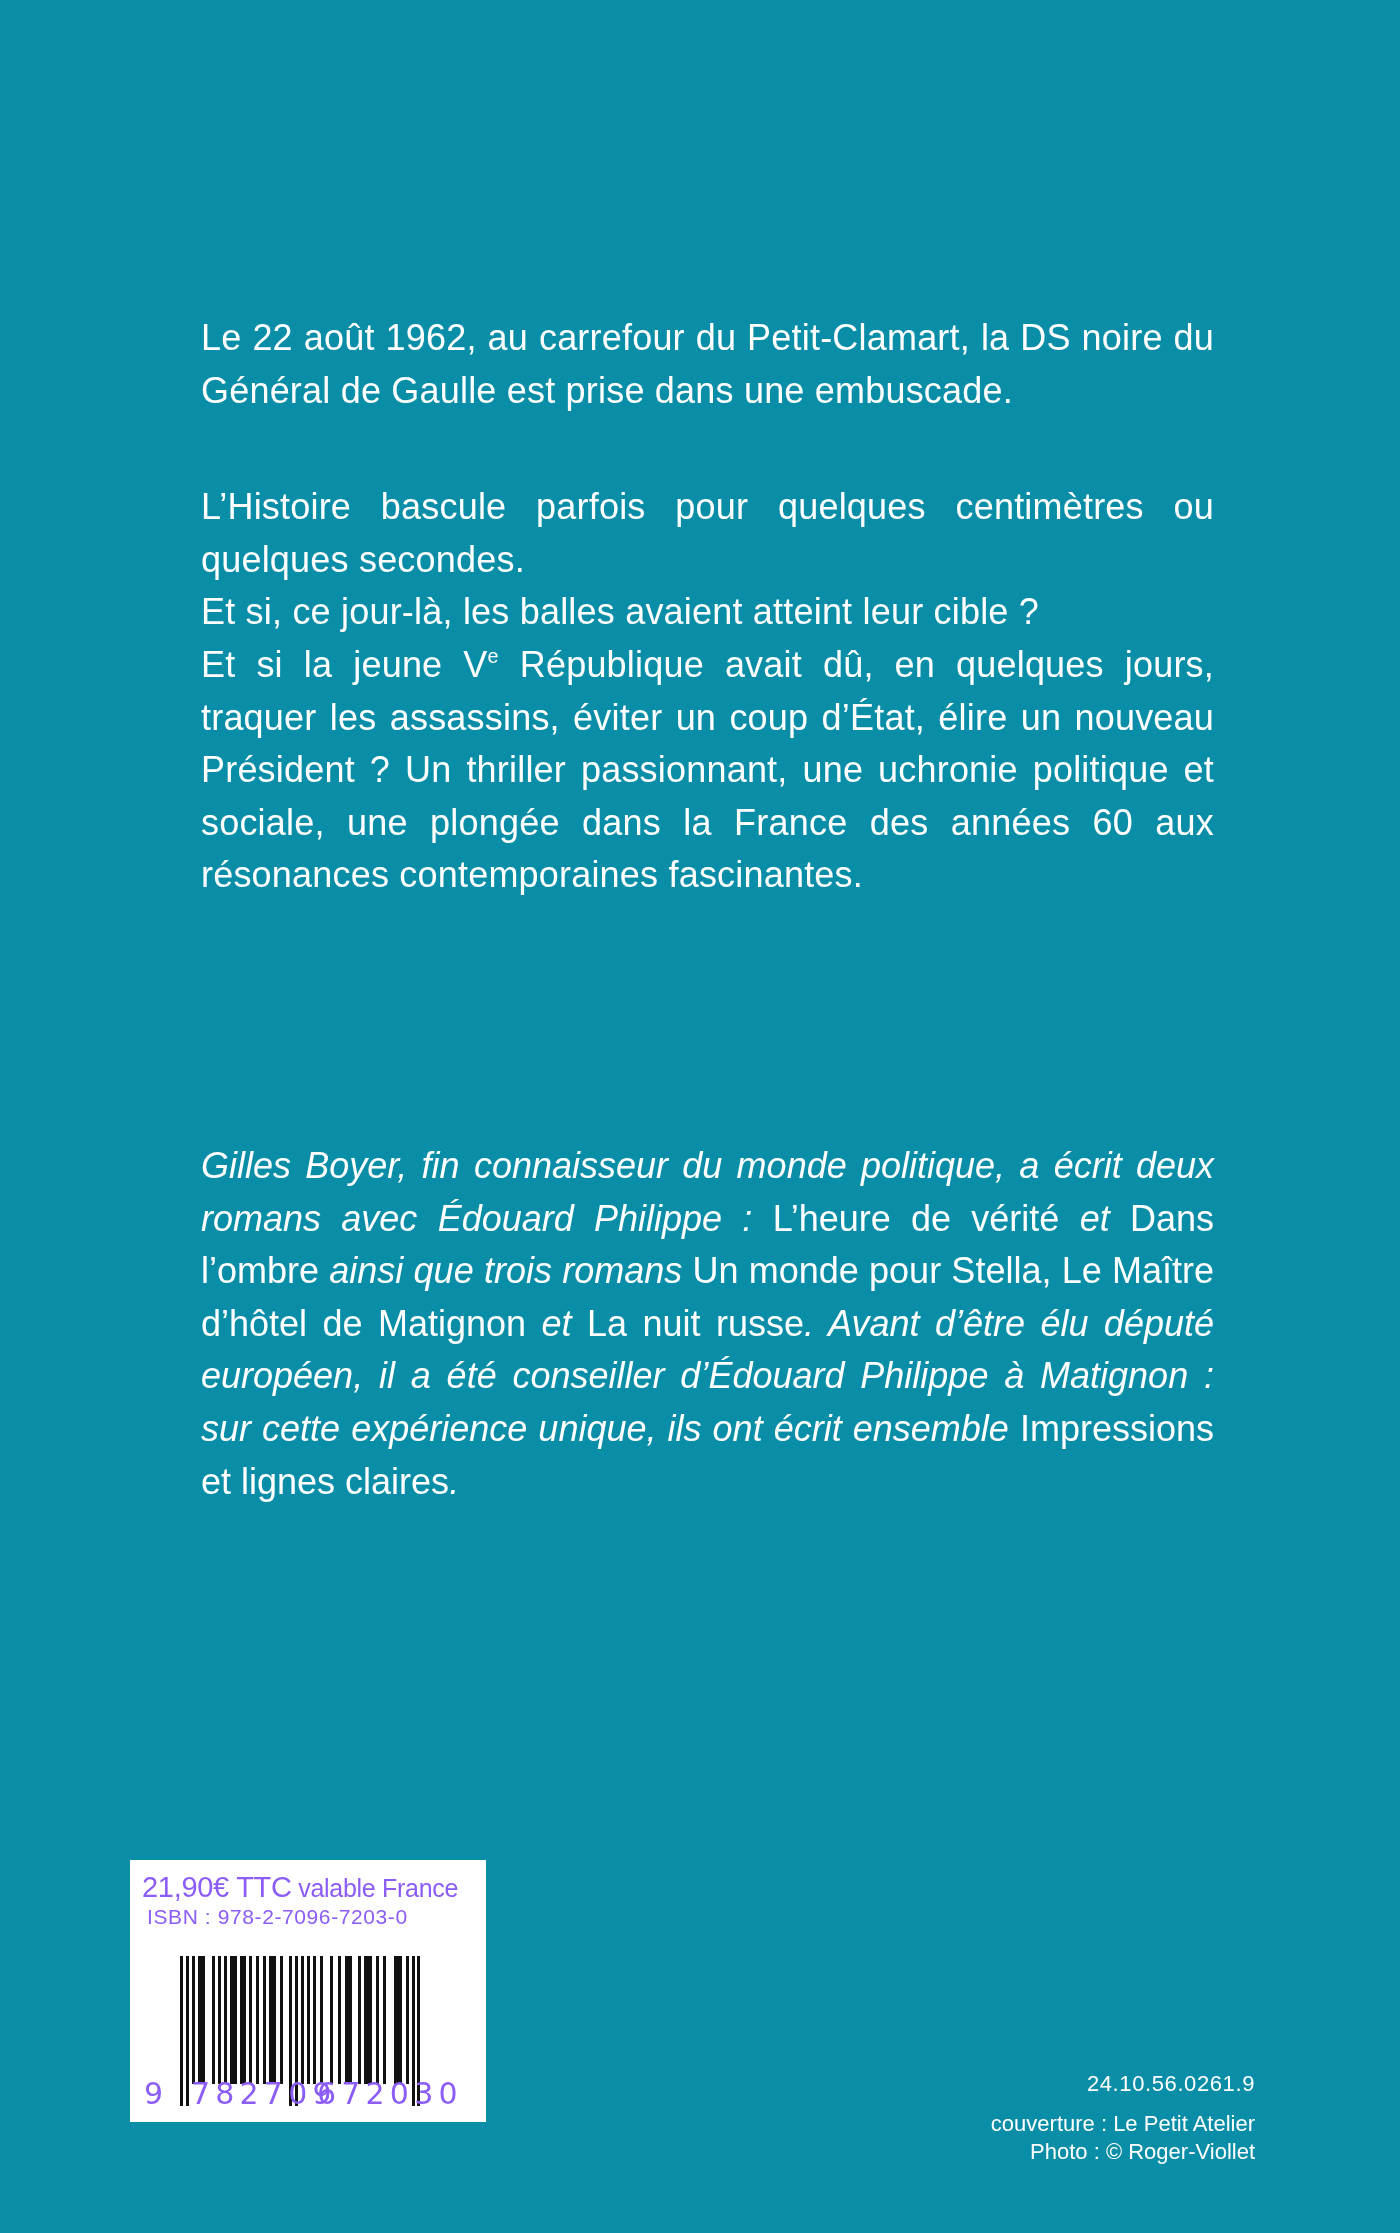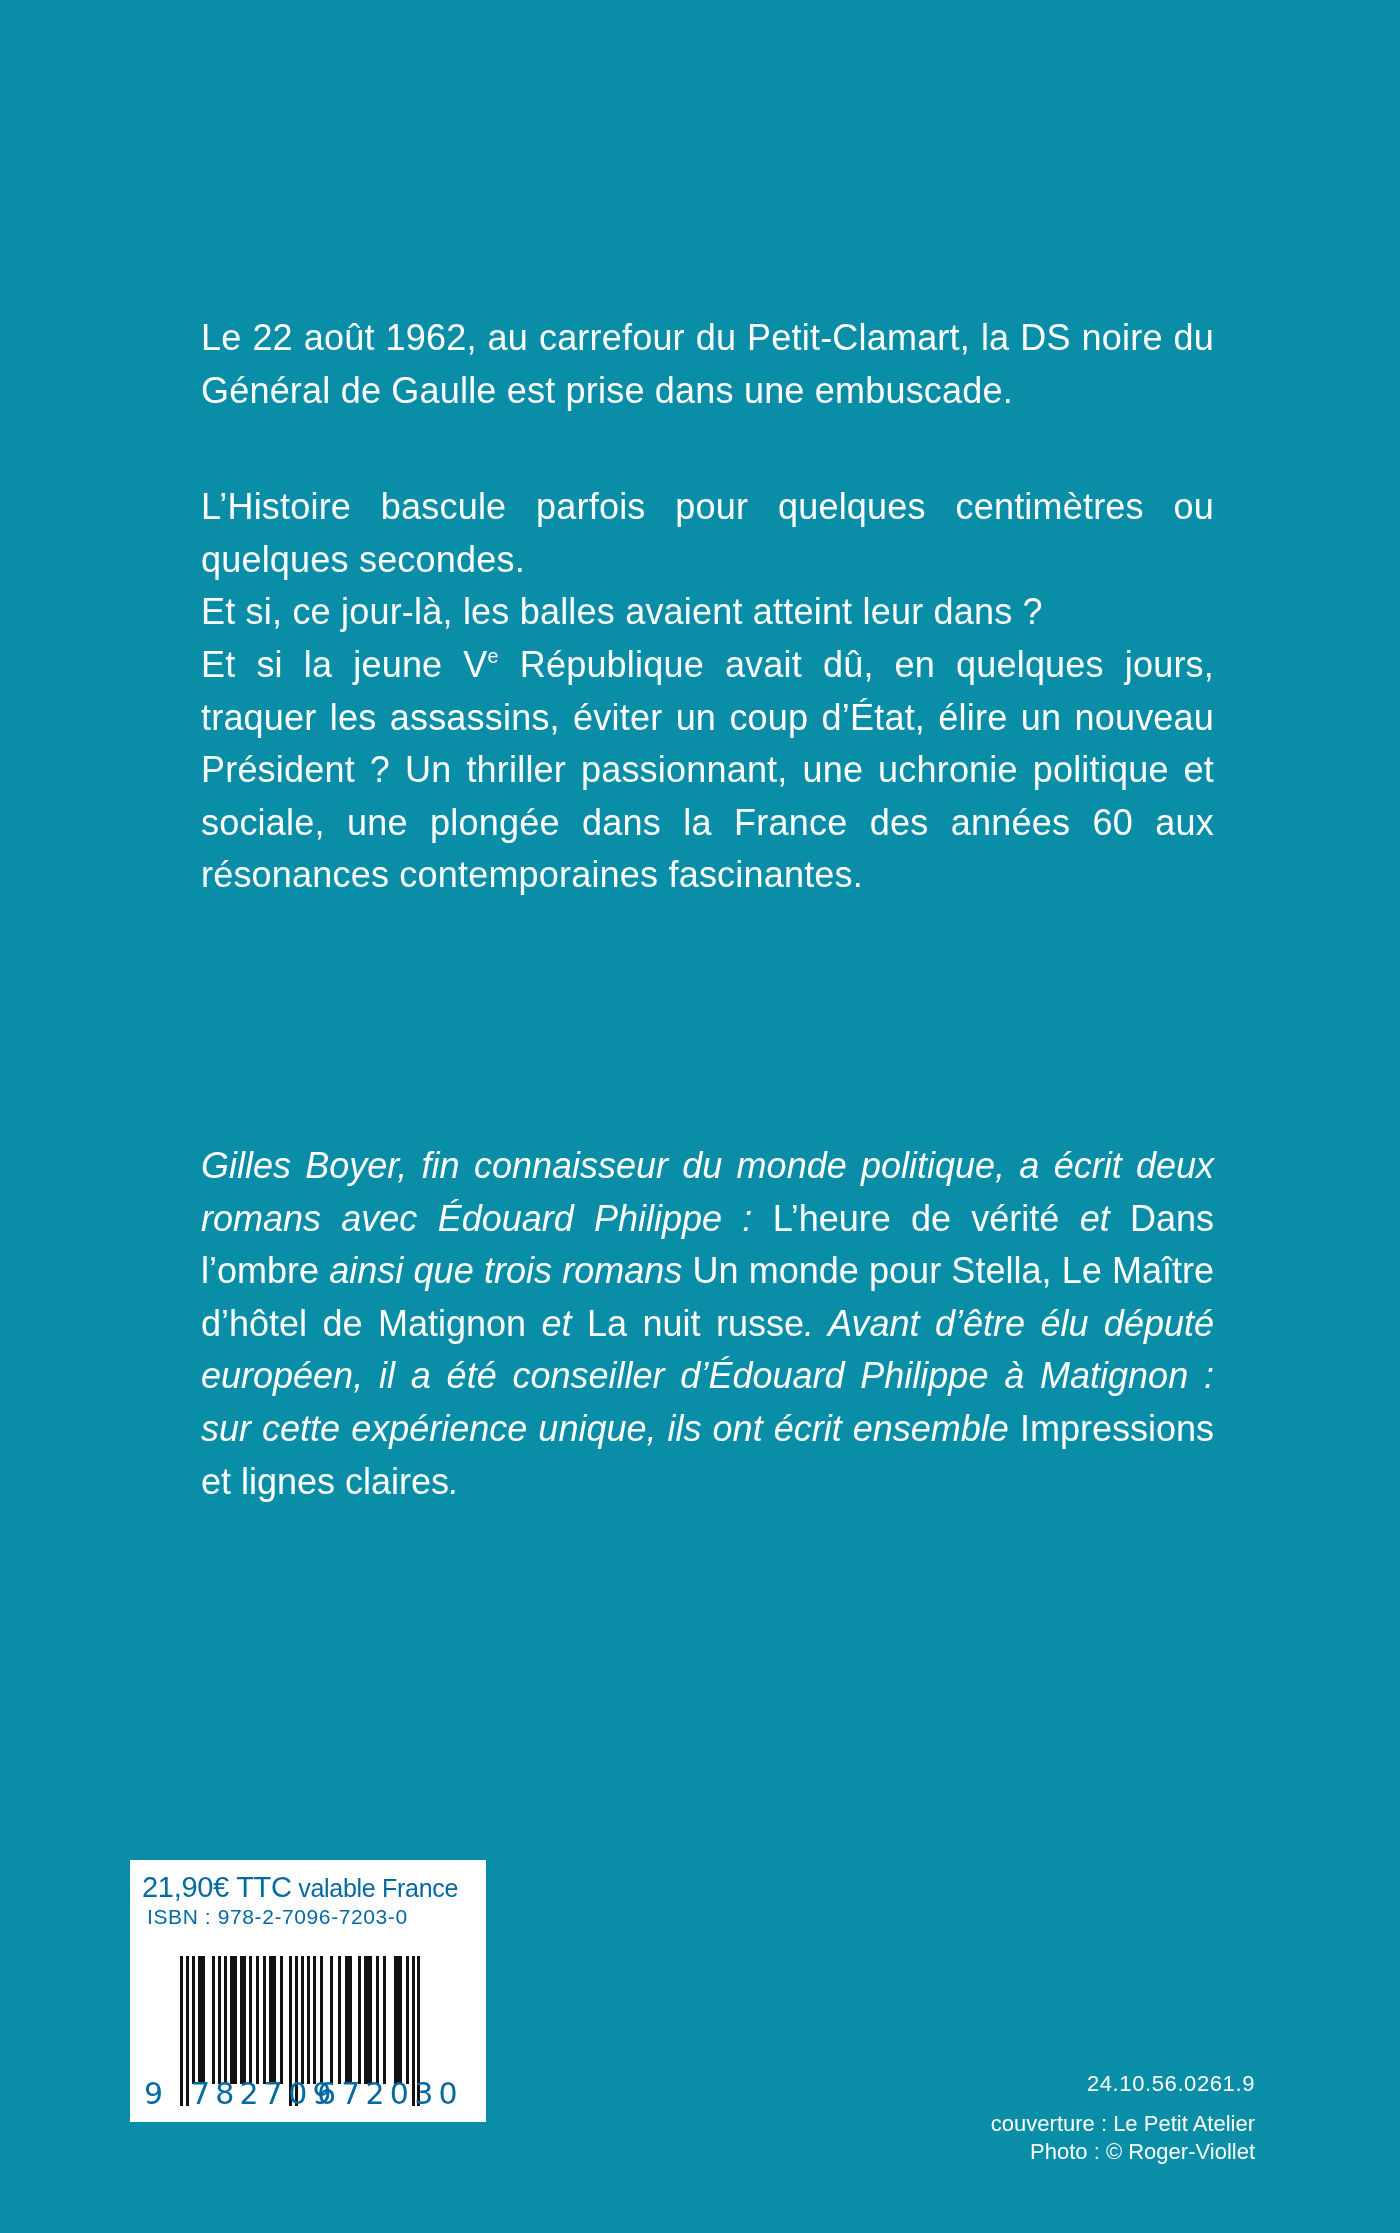--- a/index.html
+++ b/index.html
@@ -20,21 +20,21 @@
   .blurb p.gap { margin-top:64px; }
   .bio {
     position:absolute; left:201px; top:1140px; width:1013px;
     font-size:36px; line-height:52.6px;
     text-align:justify;
   }
   .bio i { font-style:italic; }
   .price-box {
     position:absolute; left:130px; top:1860px;
     width:356px; height:262px;
-    background:#ffffff; color:#0369a1;
+    background:#ffffff; color:#8b5cf6;
     box-sizing:border-box;
   }
   .price-line {
     position:absolute; left:12px; top:11px;
     font-size:25px; white-space:nowrap; letter-spacing:-0.3px;
   }
   .price-line .big { font-size:29px; }
   .isbn-line {
     position:absolute; left:17px; top:45px;
     font-size:21px; white-space:nowrap; letter-spacing:0.6px;
@@ -55,21 +55,21 @@
     font-size:22px; line-height:28px; color:#ffffff;
   }
   .credits .code { margin-bottom:12px; letter-spacing:0.6px;margin-top:40px; }
 </style>
 </head>
 <body>
 
 <div class="blurb">
   <p>Le 22 août 1962, au carrefour du Petit-Clamart, la DS noire du Général de Gaulle est prise dans une embuscade.</p>
   <p class="gap">L’Histoire bascule parfois pour quelques centimètres ou quelques secondes.</p>
-  <p>Et si, ce jour-là, les balles avaient atteint leur dans ?</p>
+  <p>Et si, ce jour-là, les balles avaient atteint leur cible ?</p>
   <p><span>Et si la jeune V</span><sup style="font-size:0.55em;vertical-align:0.7em;line-height:0">e</sup><span> République avait dû, en quelques jours, traquer les assassins, éviter un coup d’État, élire un nouveau Président ? Un thriller passionnant, une uchronie politique et sociale, une plongée dans la France des années 60 aux résonances contemporaines fascinantes.</span></p>
 </div>
 
 <div class="bio"><i>Gilles Boyer, fin connaisseur du monde politique, a écrit deux romans avec Édouard Philippe : </i><span>L’heure de vérité</span><i> et </i><span>Dans l’ombre</span><i> ainsi que trois romans </i><span>Un monde pour Stella, Le Maître d’hôtel de Matignon</span><i> et </i><span>La nuit russe</span><i>. Avant d’être élu député européen, il a été conseiller d’Édouard Philippe à Matignon : sur cette expérience unique, ils ont écrit ensemble </i><span>Impressions et lignes claires</span><i>.</i></div>
 
 <div class="price-box">
   <div class="price-line">
     <span class="big">21,90€ TTC</span>
     <span>valable France</span>
   </div>

